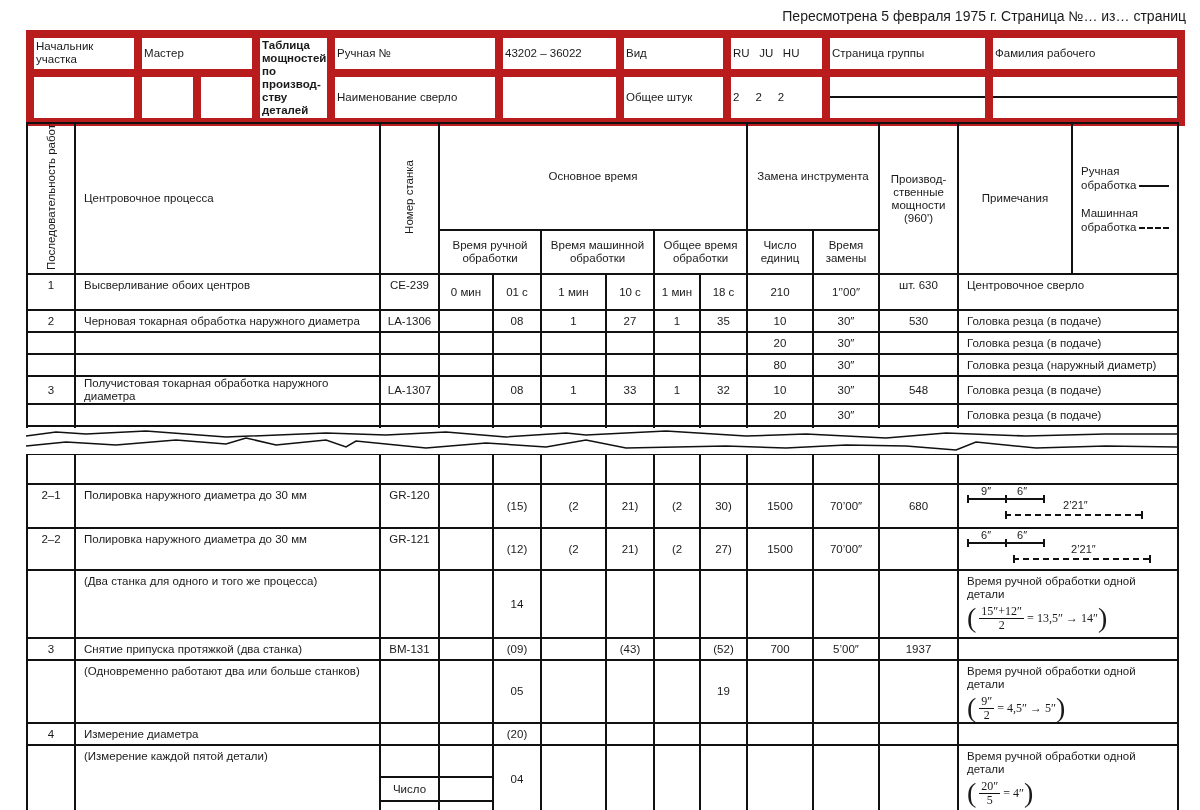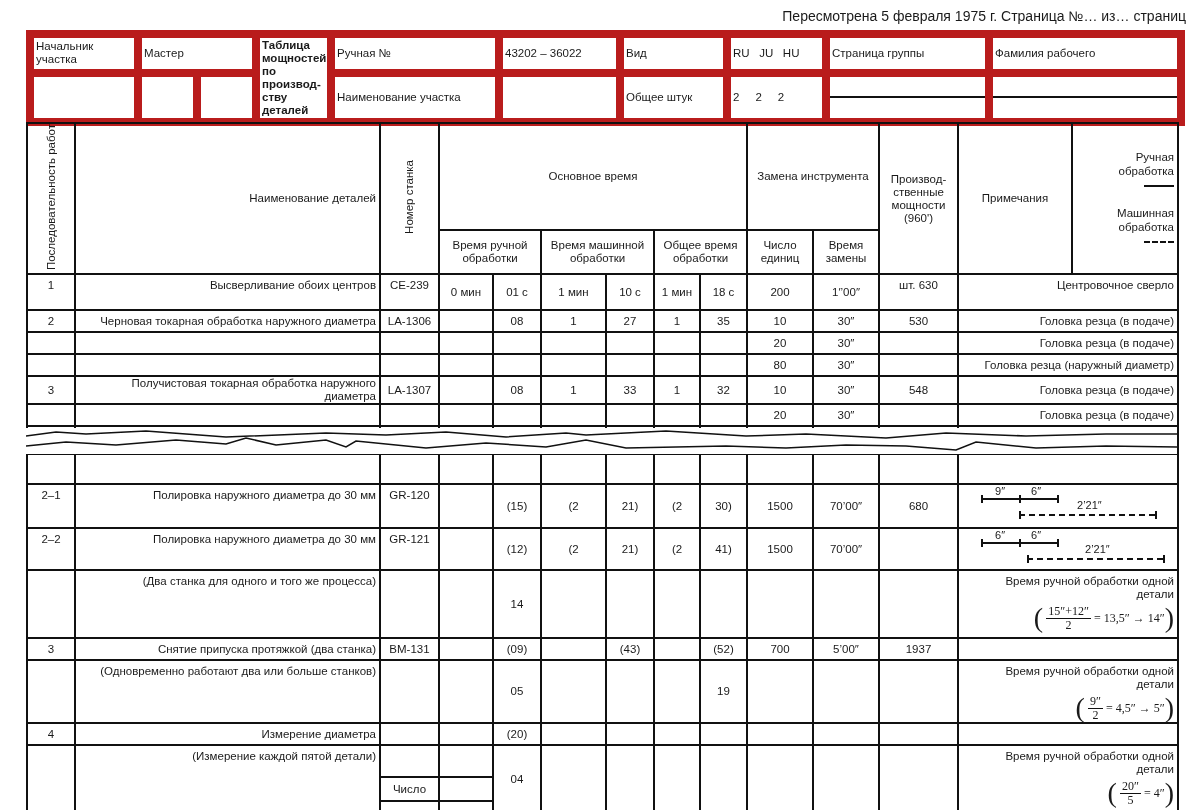--- a/index.html
+++ b/index.html
@@ -9,21 +9,21 @@
 
   
   table.hdr { position:absolute; left:26px; top:30px; width:1151px; border-collapse:collapse; table-layout:fixed; }
   table.hdr td { border:8px solid #b91c1c; font-size:11.5px; text-align:left; vertical-align:middle; padding:1px 2px; line-height:13px; }
   table.hdr td.bold { font-weight:bold; }
   .sub { border-top:2px solid #111; height:18px; }
 
   
   table.main { position:absolute; left:26px; top:122px; width:1151px; border-collapse:collapse; table-layout:fixed; }
   table.main td { border:2px solid #111; font-size:11.5px; text-align:center; vertical-align:middle; padding:0 3px; line-height:13px; }
-  table.main td.left { text-align:right; padding-left:22px; }
+  table.main td.left { text-align:left; padding-left:8px; }
   table.main td.top { vertical-align:top; padding-top:4px; }
   .vert { writing-mode:vertical-rl; transform:rotate(180deg); display:inline-block; white-space:nowrap; }
   .legend-line { display:inline-block; width:30px; border-bottom:2px solid #111; margin-left:3px; vertical-align:middle; }
   .legend-dash { display:inline-block; width:30px; border-bottom:2px dashed #111; margin-left:3px; vertical-align:middle; }
   .formula { font-family:"Liberation Serif", "DejaVu Serif", serif; font-size:12px; display:inline-flex; align-items:center; margin-top:3px; }
   .frac { display:inline-flex; flex-direction:column; align-items:center; margin:0 3px; }
   .frac .num { border-bottom:1px solid #111; padding:0 2px; }
   .paren { font-size:28px; font-weight:normal; line-height:28px; }
   .timeline { position:relative; width:200px; height:36px; }
   .tl-solid { position:absolute; height:0; border-top:2px solid #111; }
@@ -61,21 +61,21 @@
     <td>43202 – 36022</td>
     <td>Вид</td>
     <td style="white-space:pre">RU   JU   HU</td>
     <td>Страница группы</td>
     <td>Фамилия рабочего</td>
   </tr>
   <tr style="height:42px">
     <td></td>
     <td></td>
     <td></td>
-    <td>Наименование участка</td>
+    <td>Наименование сверло</td>
     <td></td>
     <td>Общее штук</td>
     <td style="white-space:pre">2     2     2</td>
     <td style="padding:0">
           <div style="height:18px"></div>
           <div class="sub"></div>
         </td>
     <td style="padding:0">
           <div style="height:18px"></div>
           <div class="sub"></div>
@@ -97,21 +97,21 @@
       <col style="width:47px">
       <col style="width:66px">
       <col style="width:66px">
     <col style="width:79px">
       <col style="width:114px">
       <col style="width:106px">
   </colgroup>
   <tbody>
       <tr style="height:98px">
     <td rowspan="2"><span class="vert">Последовательность работ</span></td>
-    <td rowspan="2" class="left">Наименование деталей</td>
+    <td rowspan="2" class="left">Центровочное процесса</td>
     <td rowspan="2"><span class="vert">Номер станка</span></td>
     <td colspan="6">Основное время</td>
     <td colspan="2">Замена инструмента</td>
     <td rowspan="2">Производ-ственные мощности (960')</td>
     <td rowspan="2">Примечания</td>
     <td rowspan="2" class="left" style="line-height:14px">
       <div><span>Ручная обработка</span><span class="legend-line"></span></div>
       <div style="margin-top:14px"><span>Машинная обработка</span><span class="legend-dash"></span></div>
     </td>
   </tr>
@@ -127,21 +127,21 @@
       <tr style="height: 36px;">
         <td class="top">1</td>
         <td class="left top">Высверливание обоих центров</td>
         <td class="top">CE-239</td>
         <td>0 мин</td>
         <td>01 с</td>
         <td>1 мин</td>
         <td>10 с</td>
         <td>1 мин</td>
         <td>18 с</td>
-        <td>200</td>
+        <td>210</td>
         <td>1′’00″</td>
         <td class="top">шт. 630</td>
         <td class="left top" colspan="2">Центровочное сверло</td>
       </tr>
       <tr style="height: 22px;">
         <td>2</td>
         <td class="left">Черновая токарная обработка наружного диаметра</td>
         <td>LA-1306</td>
         <td></td>
         <td>08</td>
@@ -278,21 +278,21 @@
       </tr>
       <tr style="height: 40px;">
         <td class="top">2–2</td>
         <td class="left top">Полировка наружного диаметра до 30 мм</td>
         <td class="top">GR-121</td>
         <td></td>
         <td>(12)</td>
         <td>(2</td>
         <td>21)</td>
         <td>(2</td>
-        <td>41)</td>
+        <td>27)</td>
         <td>1500</td>
         <td>70’00″</td>
         <td></td>
         <td colspan="2" class="left top">
           <div class="timeline">
             <span class="tick" style="left:0;top:6px"></span>
             <div class="tl-solid" style="left:0;top:9px;width:76px"></div>
             <span class="tick" style="left:38px;top:6px"></span>
             <span class="tick" style="left:76px;top:6px"></span>
             <span class="tl-label" style="left:14px;top:-4px">6″</span>

